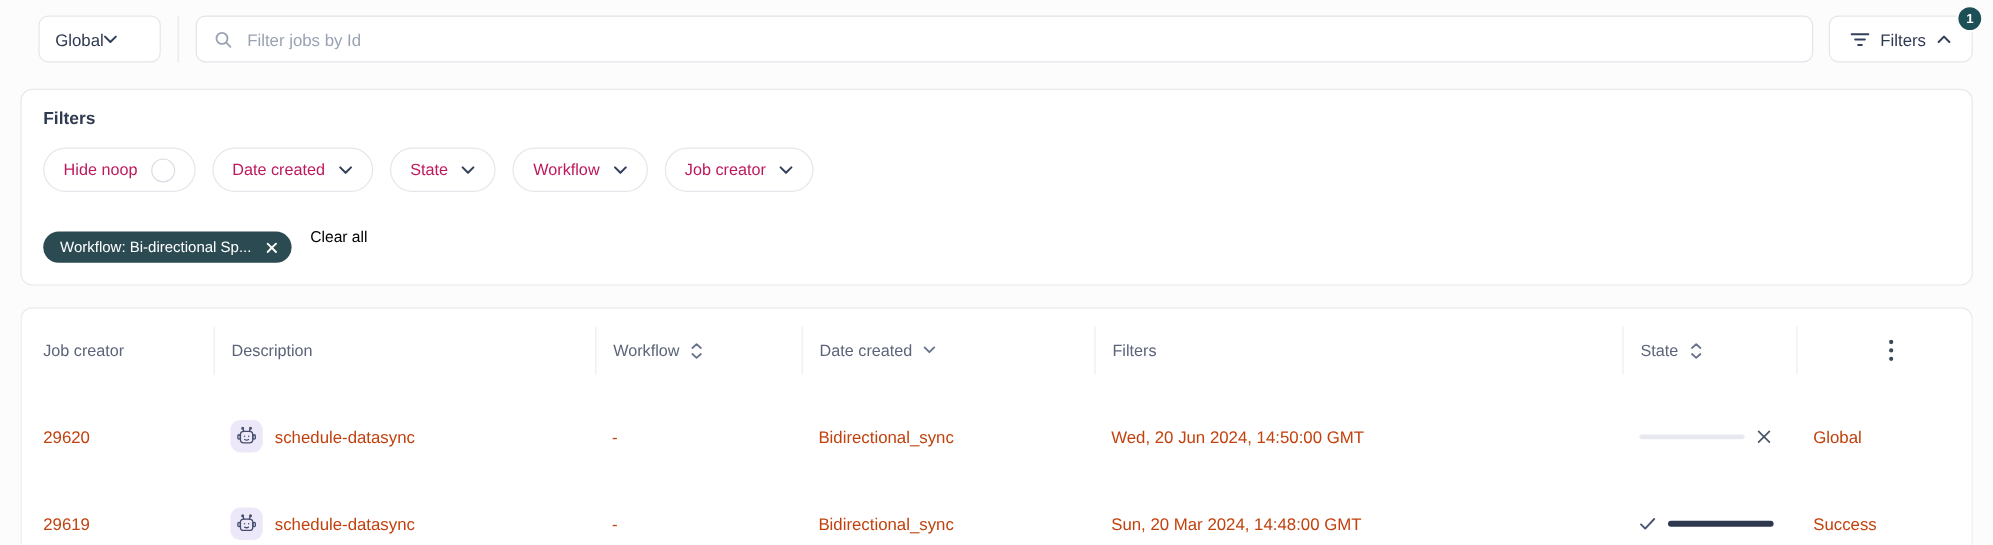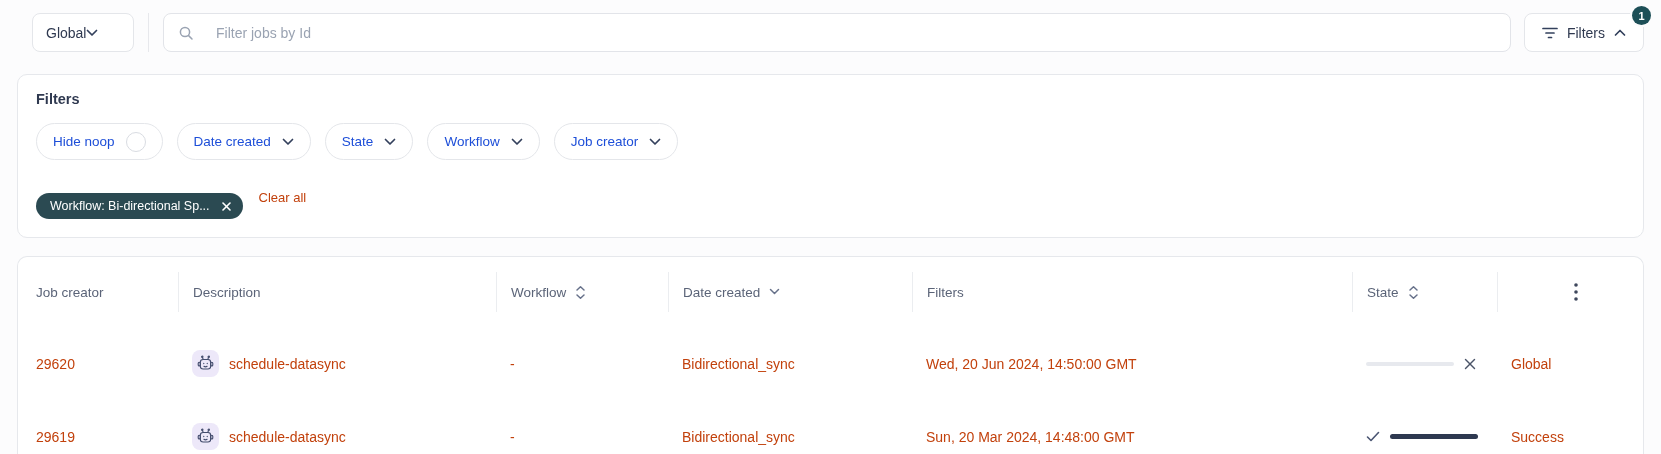--- a/index.html
+++ b/index.html
@@ -15,21 +15,21 @@
   .topbar { display: flex; align-items: center; margin-bottom: 22px; }
   .btn {
     display: flex; align-items: center;
     background: #fff; border: 1px solid #e4e6ea; border-radius: 8px;
     height: 39px; font-size: 14px; color: #2f3950; cursor: pointer;
     font-family: inherit;
   }
   .global-btn { width: 102px; margin-left: 15px; padding: 0 13px; font-weight: 500; }
   .vdivider { width: 1px; height: 39px; background: #e7e8ec; margin: 0 14px; }
   .search-box {
-    flex: 1; display: flex; align-items: center; gap: 22px;
+    flex: 1; display: flex; align-items: center; gap: 12px;
     background: #fff; border: 1px solid #e2e4e9; border-radius: 8px;
     height: 39px; padding: 0 14px;
   }
   .search-input { border: none; outline: none; flex: 1; font-size: 14px; color: #333d52; background: transparent; font-family: inherit; }
   .search-input::placeholder { color: #9aa3b2; }
   .filters-btn { position: relative; margin-left: 13px; padding: 0 17px; gap: 9px; font-weight: 500; }
   .badge {
     position: absolute; top: -8px; right: -8px; width: 19px; height: 19px; border-radius: 50%;
     background: #1d4f57; color: #fff; font-size: 11px; font-weight: 700;
     display: flex; align-items: center; justify-content: center;
@@ -37,32 +37,32 @@
   }
 
   
   .card { background: #fff; border: 1px solid #e6e8ec; border-radius: 10px; }
   .filters-card { padding: 16px 18px 18px; margin-bottom: 18px; }
   .filters-title { font-size: 14.5px; font-weight: 700; color: #2f3950; margin-bottom: 16px; }
   .pill-row { display: flex; gap: 14px; margin-bottom: 15px; }
   .pill {
     display: flex; align-items: center; gap: 11px; height: 37px; padding: 0 16px;
     border: 1px solid #e4e6ea; border-radius: 19px; background: #fff;
-    font-size: 13.5px; color: #1d4ed8; cursor: pointer; font-family: inherit;
+    font-size: 13.5px; color: #be185d; cursor: pointer; font-family: inherit;
   }
   .toggle-circle { width: 20px; height: 20px; border-radius: 50%; border: 1.5px solid #d9dce2; background: #fff; display: inline-block; }
   .chip-row { display: flex; align-items: center; gap: 16px; }
   .chips { display: flex; gap: 10px; margin-top: 18px; }
   .chip {
     display: inline-flex; align-items: center; gap: 12px; height: 26px;
     padding: 0 12px 0 14px; border-radius: 13px; background: #2b4a52;
     color: #fff; font-size: 12.5px; white-space: nowrap;
   }
   .chip-x, .cancel-btn, .kebab-btn { background: none; border: none; cursor: pointer; display: flex; align-items: center; padding: 0; }
-  .clear-all { color: #c2410c; font-size: 13px; font-weight: 500; cursor: pointer; text-decoration: none; }
+  .clear-all { color: #000000; font-size: 13px; font-weight: 500; cursor: pointer; text-decoration: none; }
 
   
   .table-card { border-radius: 10px 10px 0 0; border-bottom: none; height: 214px; overflow: hidden; }
   .grid { display: grid; grid-template-columns: 160px 318px 172px 244px 440px 145px 97px 1fr; }
   .thead { height: 70px; padding: 15px 0 15px; align-items: stretch; }
   .th {
     display: flex; align-items: center; gap: 9px;
     font-size: 13.5px; color: #5b6478; padding-left: 14px; white-space: nowrap;
   }
   .th:first-child { padding-left: 18px; border-left: none; }

